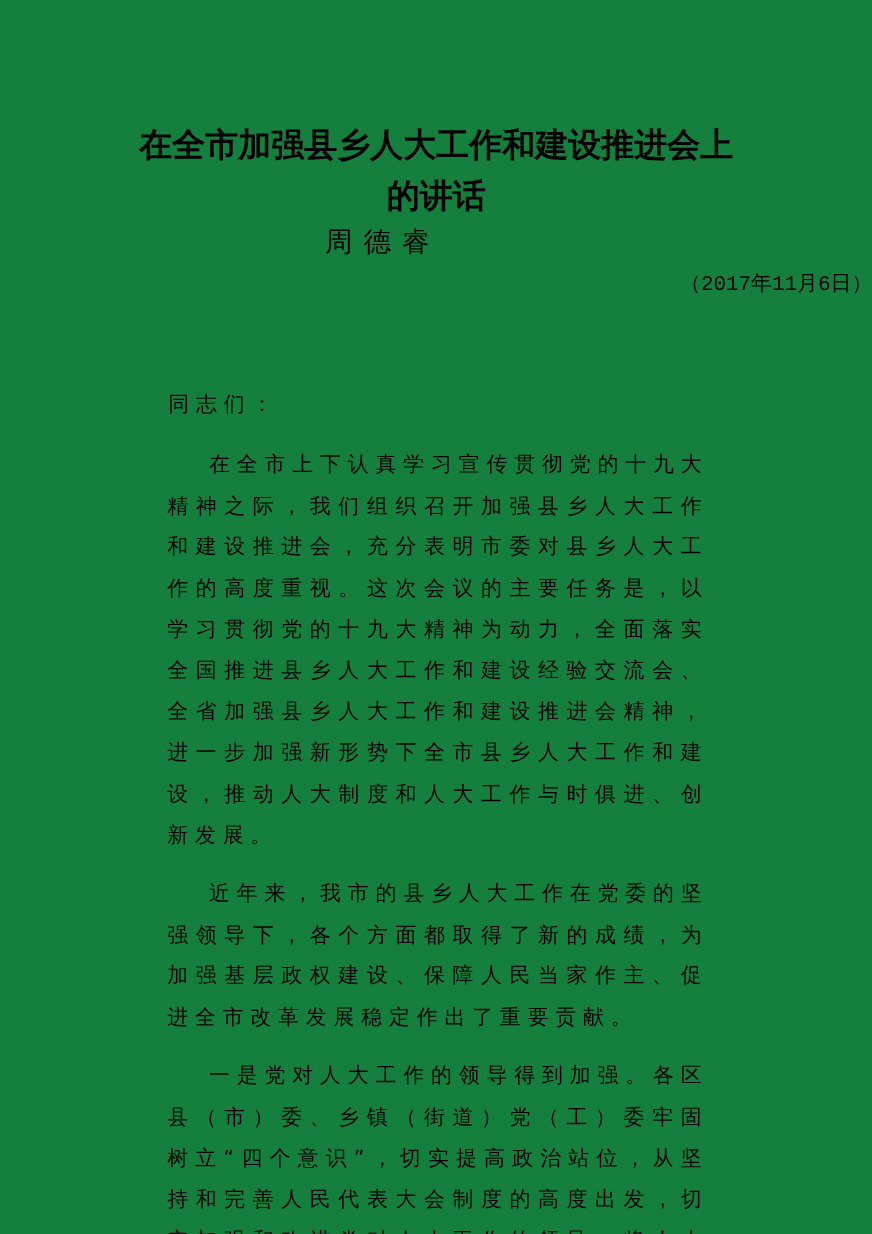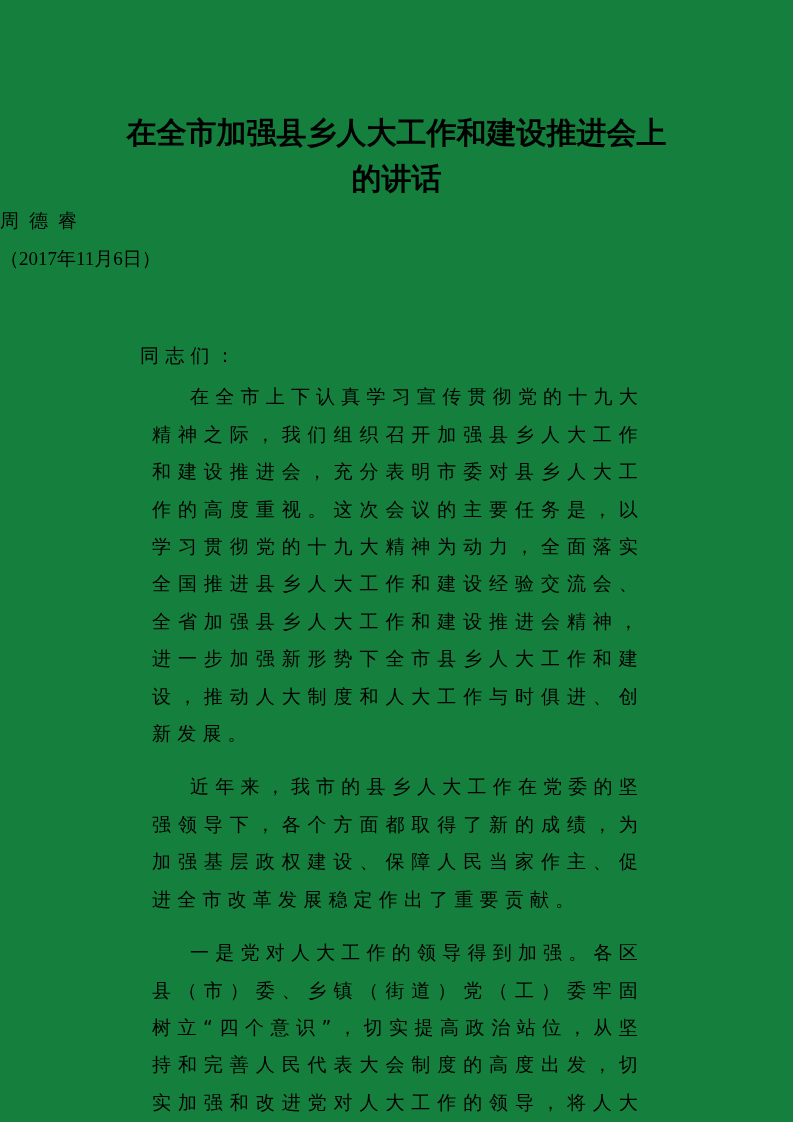--- a/index.html
+++ b/index.html
@@ -6,36 +6,37 @@
     body { width: 793px; height: 1122px; position: relative; overflow: hidden; color: #000; }
     .page { position: absolute; left: 0; top: 0; width: 793px; height: 1122px; background: #15803d; }
     .title {
       position: absolute; left: 120px; width: 553px; top: 110px;
       text-align: center;
       font-family: "DejaVu Sans", "Liberation Sans", sans-serif;
       font-weight: bold; font-size: 30px; line-height: 46px; letter-spacing: 0px;
     }
     .author {
       position: absolute; left: 0; width: 696px; top: 207px;
+      text-align: center;
       font-family: "DejaVu Serif", "Liberation Serif", serif;
-      font-size: 19px; letter-spacing: 10px; line-height: 26px;
+      font-size: 25px; letter-spacing: 10px; line-height: 26px;
     }
     .date {
       position: absolute; left: 0; width: 793px; top: 246px;
-      text-align: left;
-      font-family: Liberation Serif, serif;
+      text-align: right;
+      font-family: Liberation Mono, monospace;
       font-size: 19px; line-height: 26px;
     }
     .body {
       position: absolute; left: 136px; width: 524px; top: 333px;
       font-family: "DejaVu Sans", "Liberation Sans", sans-serif;
       font-size: 19px; line-height: 37.4px;
       text-align: justify; letter-spacing: 6.2px;
     }
-    .salutation { margin: 4px; }
+    .salutation { margin: 17px; }
     .para { margin: 16px; text-indent: 2em; }
     .para + .para, .salutation + .para { margin-top: 0; }
   </style>
 </head>
 <body>
 
 <div class="page">
   <div class="title">在全市加强县乡人大工作和建设推进会上的讲话</div>
   <div class="author">周德睿</div>
   <div class="date">（2017年11月6日）</div>

